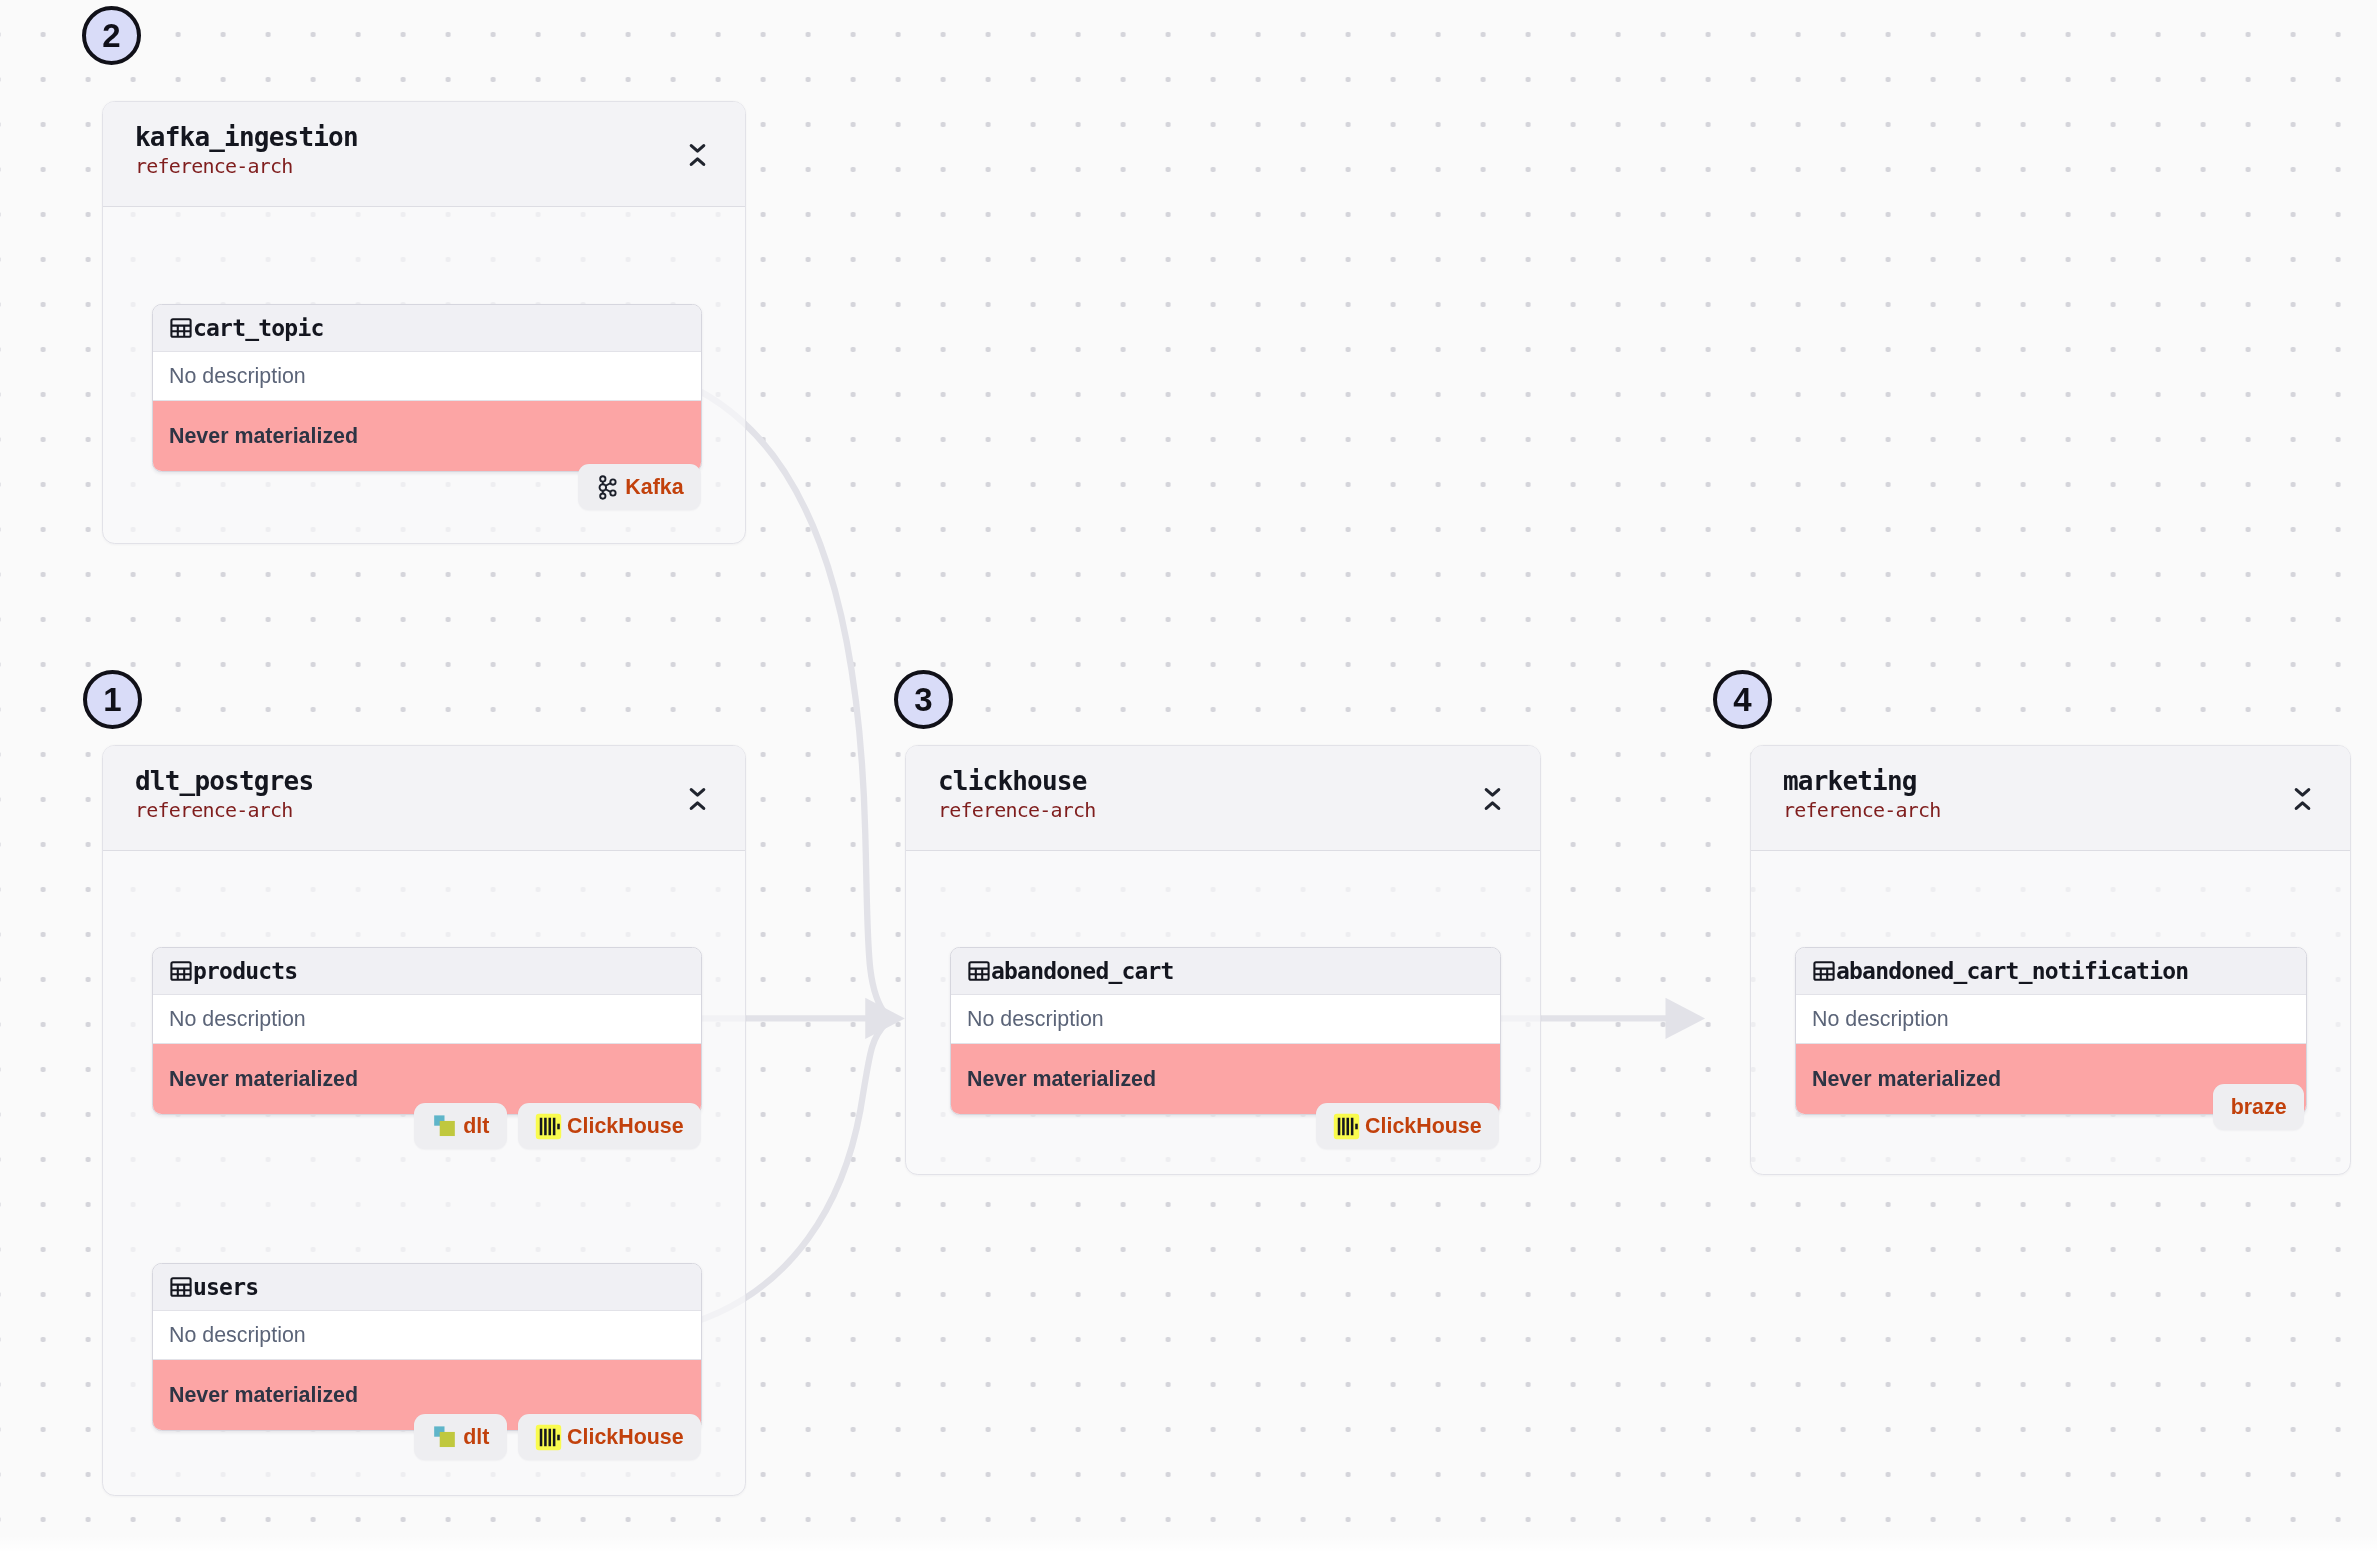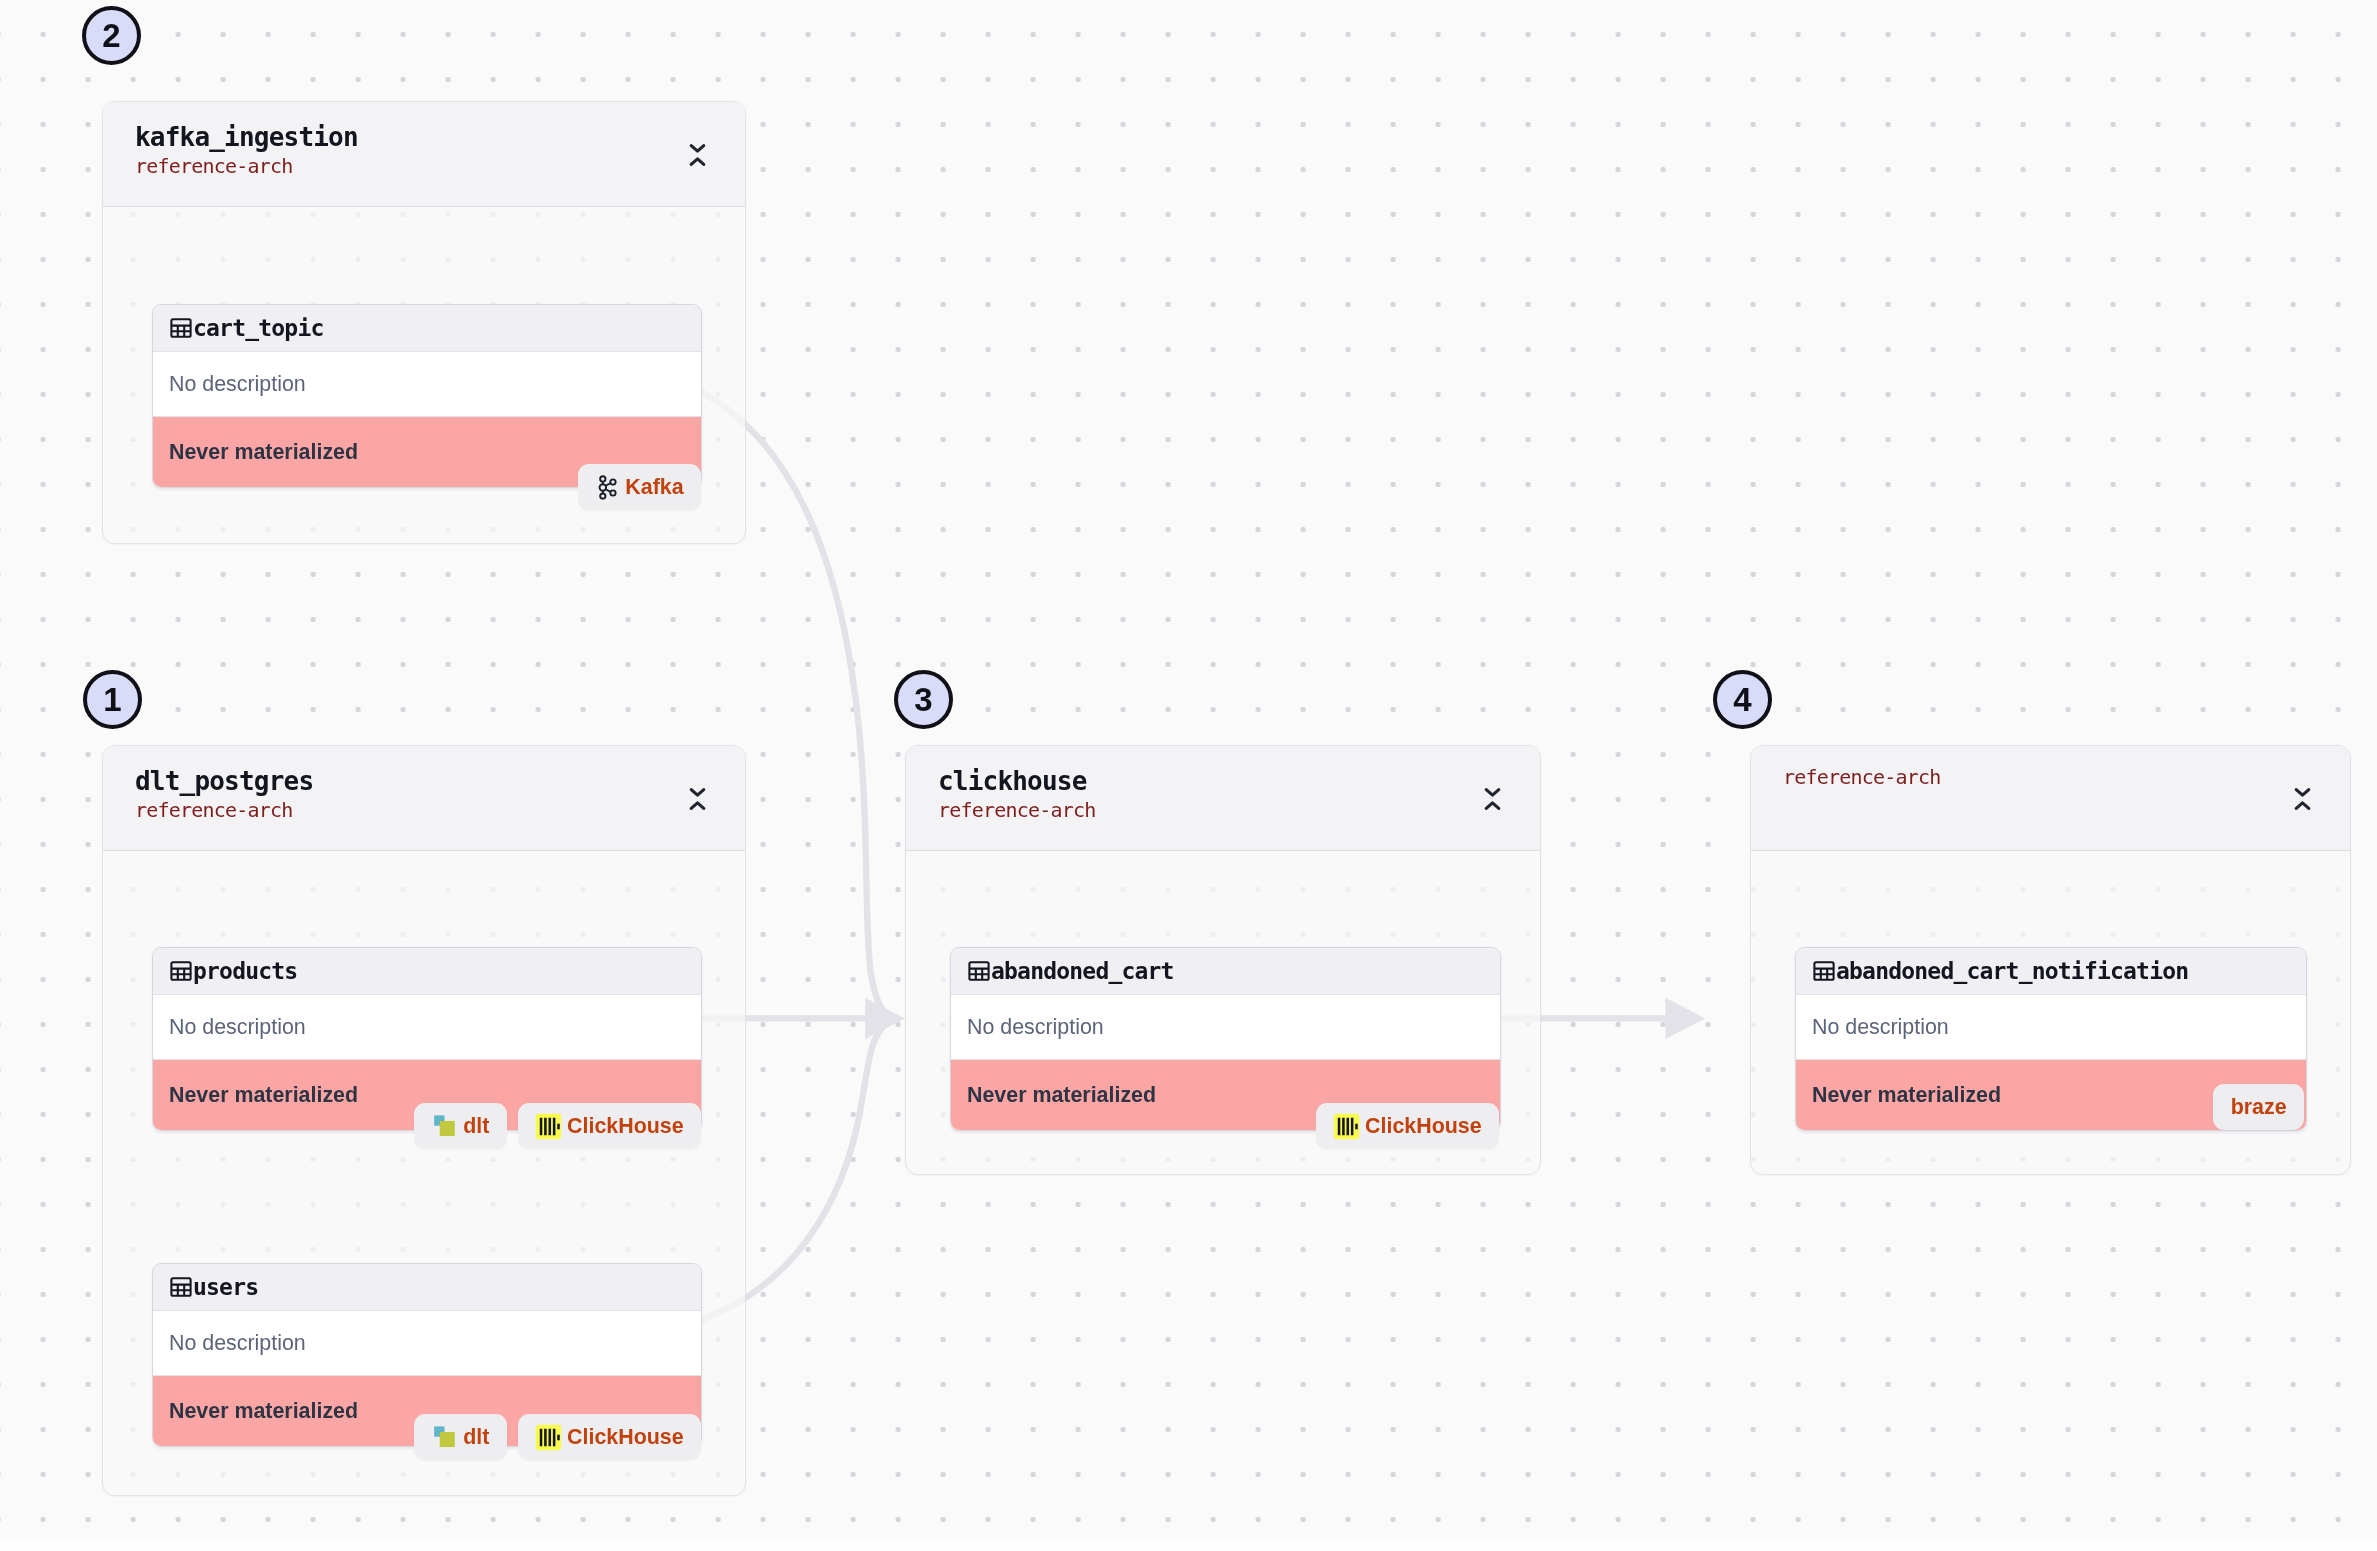--- a/index.html
+++ b/index.html
@@ -36,21 +36,21 @@
     background:#fff;box-shadow:0 1.6px 3.2px rgba(20,20,40,.07);}
   .c-cart{left:49px;top:202px;width:548px;}
   .c-products{left:49px;top:201px;width:548px;}
   .c-users{left:49px;top:517px;width:548px;}
   .c-abandoned{left:44px;top:201px;width:549px;}
   .c-notif{left:44px;top:201px;width:510px;}
   .asset-head{height:46px;background:#f0f0f4;border-bottom:1.6px solid #e2e2e8;
     display:flex;align-items:center;gap:0;padding:0 16px;}
   .asset-name{font-family:"DejaVu Sans Mono",monospace;font-weight:bold;font-size:23px;
     color:#14161f;letter-spacing:-0.8px;white-space:nowrap;}
-  .asset-desc{height:48px;background:#ffffff;display:flex;align-items:center;padding:8px 16px;
+  .asset-desc{height:48px;background:#ffffff;display:flex;align-items:center;padding:0 16px;
     font-size:21.4px;color:#5b6478;}
   .asset-status{height:46px;background:#fca5a5;border-top:1.6px solid #e2e2e8;
     display:flex;align-items:center;padding:12px 16px;font-size:21.4px;color:#2d3444;font-weight:bold;}
 
   
   .tag-row{position:absolute;display:flex;gap:11px;}
   .t-kafka{right:44px;top:362px;}
   .t-products{right:44px;top:357px;}
   .t-users{right:44px;top:668px;}
   .t-abandoned{right:41px;top:357px;}
@@ -249,20 +249,21 @@
           <rect x="22.5" y="6" width="3.2" height="22" fill="#15171e"></rect>
           <rect x="28" y="13.5" width="3.2" height="7" fill="#15171e"></rect>
         </svg>
         <span>ClickHouse</span>
       </div>
     </div>
   </div>
 
   <div class="group g-mkt">
     <div class="group-header">
+      <div class="group-title">marketing</div>
       <div class="group-subtitle">reference-arch</div>
       <button class="collapse-btn">
         <svg class="icon" width="25" height="32" viewBox="0 0 32 40">
           <polyline points="8,8 16,15 24,8" fill="none" stroke="#20242e" stroke-width="4" stroke-linecap="round" stroke-linejoin="round"></polyline>
           <polyline points="8,32 16,25 24,32" fill="none" stroke="#20242e" stroke-width="4" stroke-linecap="round" stroke-linejoin="round"></polyline>
         </svg>
       </button>
     </div>
     <div class="asset-card c-notif">
       <div class="asset-head">

